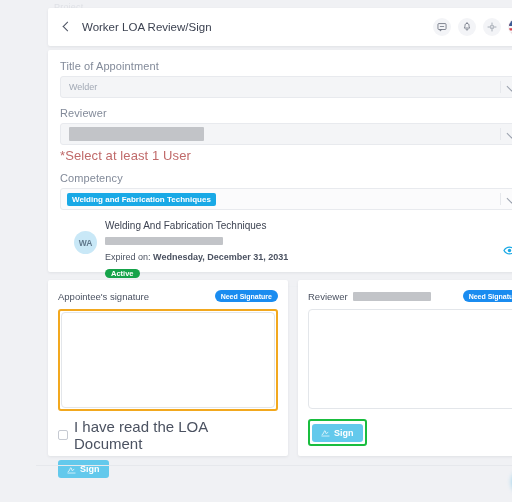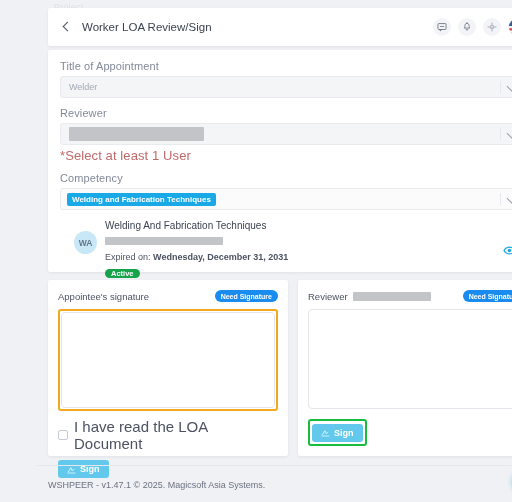--- a/index.html
+++ b/index.html
@@ -372,21 +372,20 @@
               <path d="M1.6 14.3h12.8" stroke="#ffffff" stroke-width="1.2" stroke-linecap="round"></path>
             </svg>
           </span>
           <span>Sign</span>
         </button>
       </div>
     </div>
   </div>
 
   <div class="footer-divider"></div>
-  <div class="footer-text">WSHPEER - v1.47.1 © 2025. Magicsoft Asia Systems.</div>
 
   <div class="fab">
     <svg width="13" height="13" viewBox="0 0 16 16" fill="none">
       <path d="M4 1.8h5l3 3v9.4H4Z" stroke="#ffffff" stroke-width="1.3" stroke-linejoin="round"></path>
       <path d="M9 1.9v3.1h3" stroke="#ffffff" stroke-width="1.2" stroke-linejoin="round"></path>
       <path d="M6.2 11.4c1 0 1.3-3.3 2.1-3.3.6 0 .3 2.3 1 2.3.5 0 .6-1 1.2-1" stroke="#ffffff" stroke-width="1.1" stroke-linecap="round" fill="none"></path>
     </svg>
   </div>
 
 </div>

